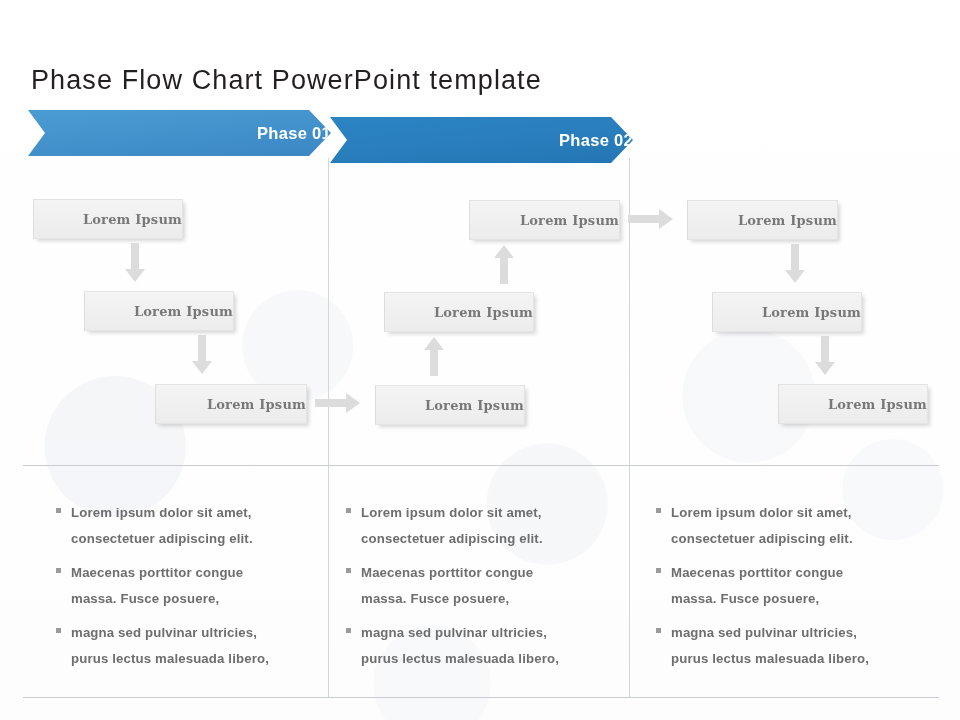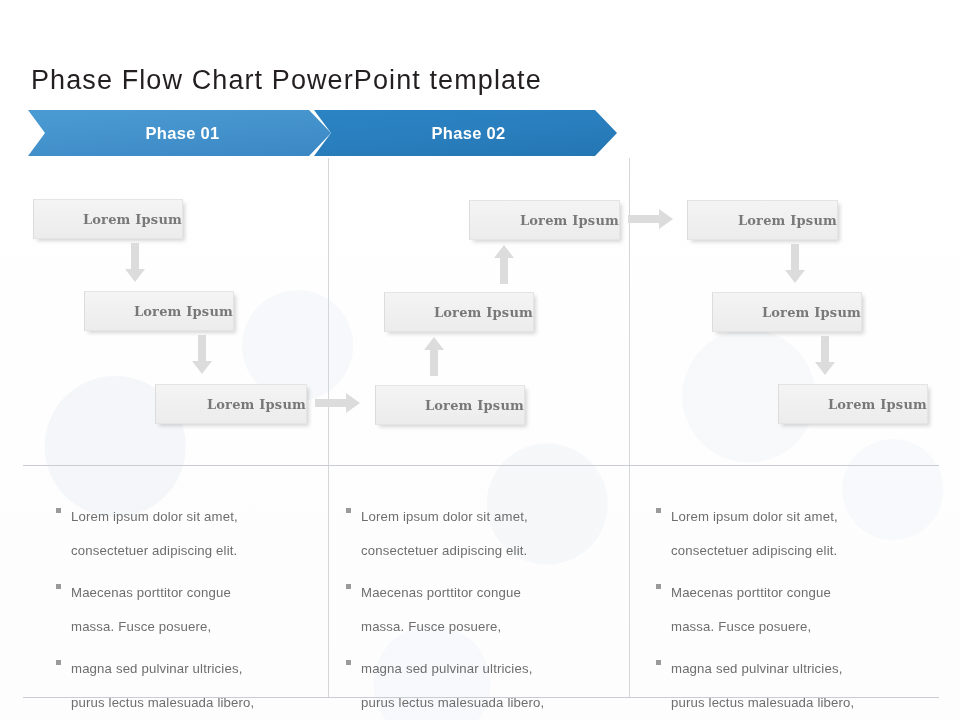--- a/index.html
+++ b/index.html
@@ -46,25 +46,25 @@
   .banner {
     position: absolute;
     top: 110px;
     height: 46px;
     color: #ffffff;
     font-size: 16.5px;
     font-weight: bold;
     letter-spacing: .3px;
     display: flex;
     align-items: center;
-    justify-content: center;
+    justify-content: flex-end;
   }
   .banner .blabel { margin-left: 6px; }
   .banner.b1 { left: 28px;  width: 303px; }
-  .banner.b2 { left: 314px; width: 303px; }
+  .banner.b2 { left: 330px; width: 303px; margin-top: 7px; }
   .banner.b3 { left: 632px; width: 300px; }
 
   .banner.b1 {
     background: linear-gradient(175deg, #4a9bd4 0%, #4593cd 45%, #3a87c4 100%);
     clip-path: polygon(0 0, calc(100% - 22px) 0, 100% 50%, calc(100% - 22px) 100%, 0 100%, 17px 50%);
   }
   .banner.b2 {
     background: linear-gradient(175deg, #2b84c4 0%, #2a7fbe 45%, #2476b3 100%);
     clip-path: polygon(0 0, calc(100% - 22px) 0, 100% 50%, calc(100% - 22px) 100%, 0 100%, 17px 50%);
   }
@@ -136,23 +136,24 @@
     width: 5px;
     height: 5px;
     background: #9a9a9a;
     margin-top: 8px;
     margin-right: 10px;
     flex: 0 0 auto;
   }
   .btext {
     color: #6e6e6e;
     font-size: 13.2px;
-    line-height: 34px;
+    line-height: 26px;
     letter-spacing: .15px;
     white-space: pre-line;
+    font-weight: bold;
   }
 </style>
 </head>
 <body>
 
 <div id="slide">
 
   <div id="title">Phase Flow Chart PowerPoint template</div>
 
   <div class="banner b1">

